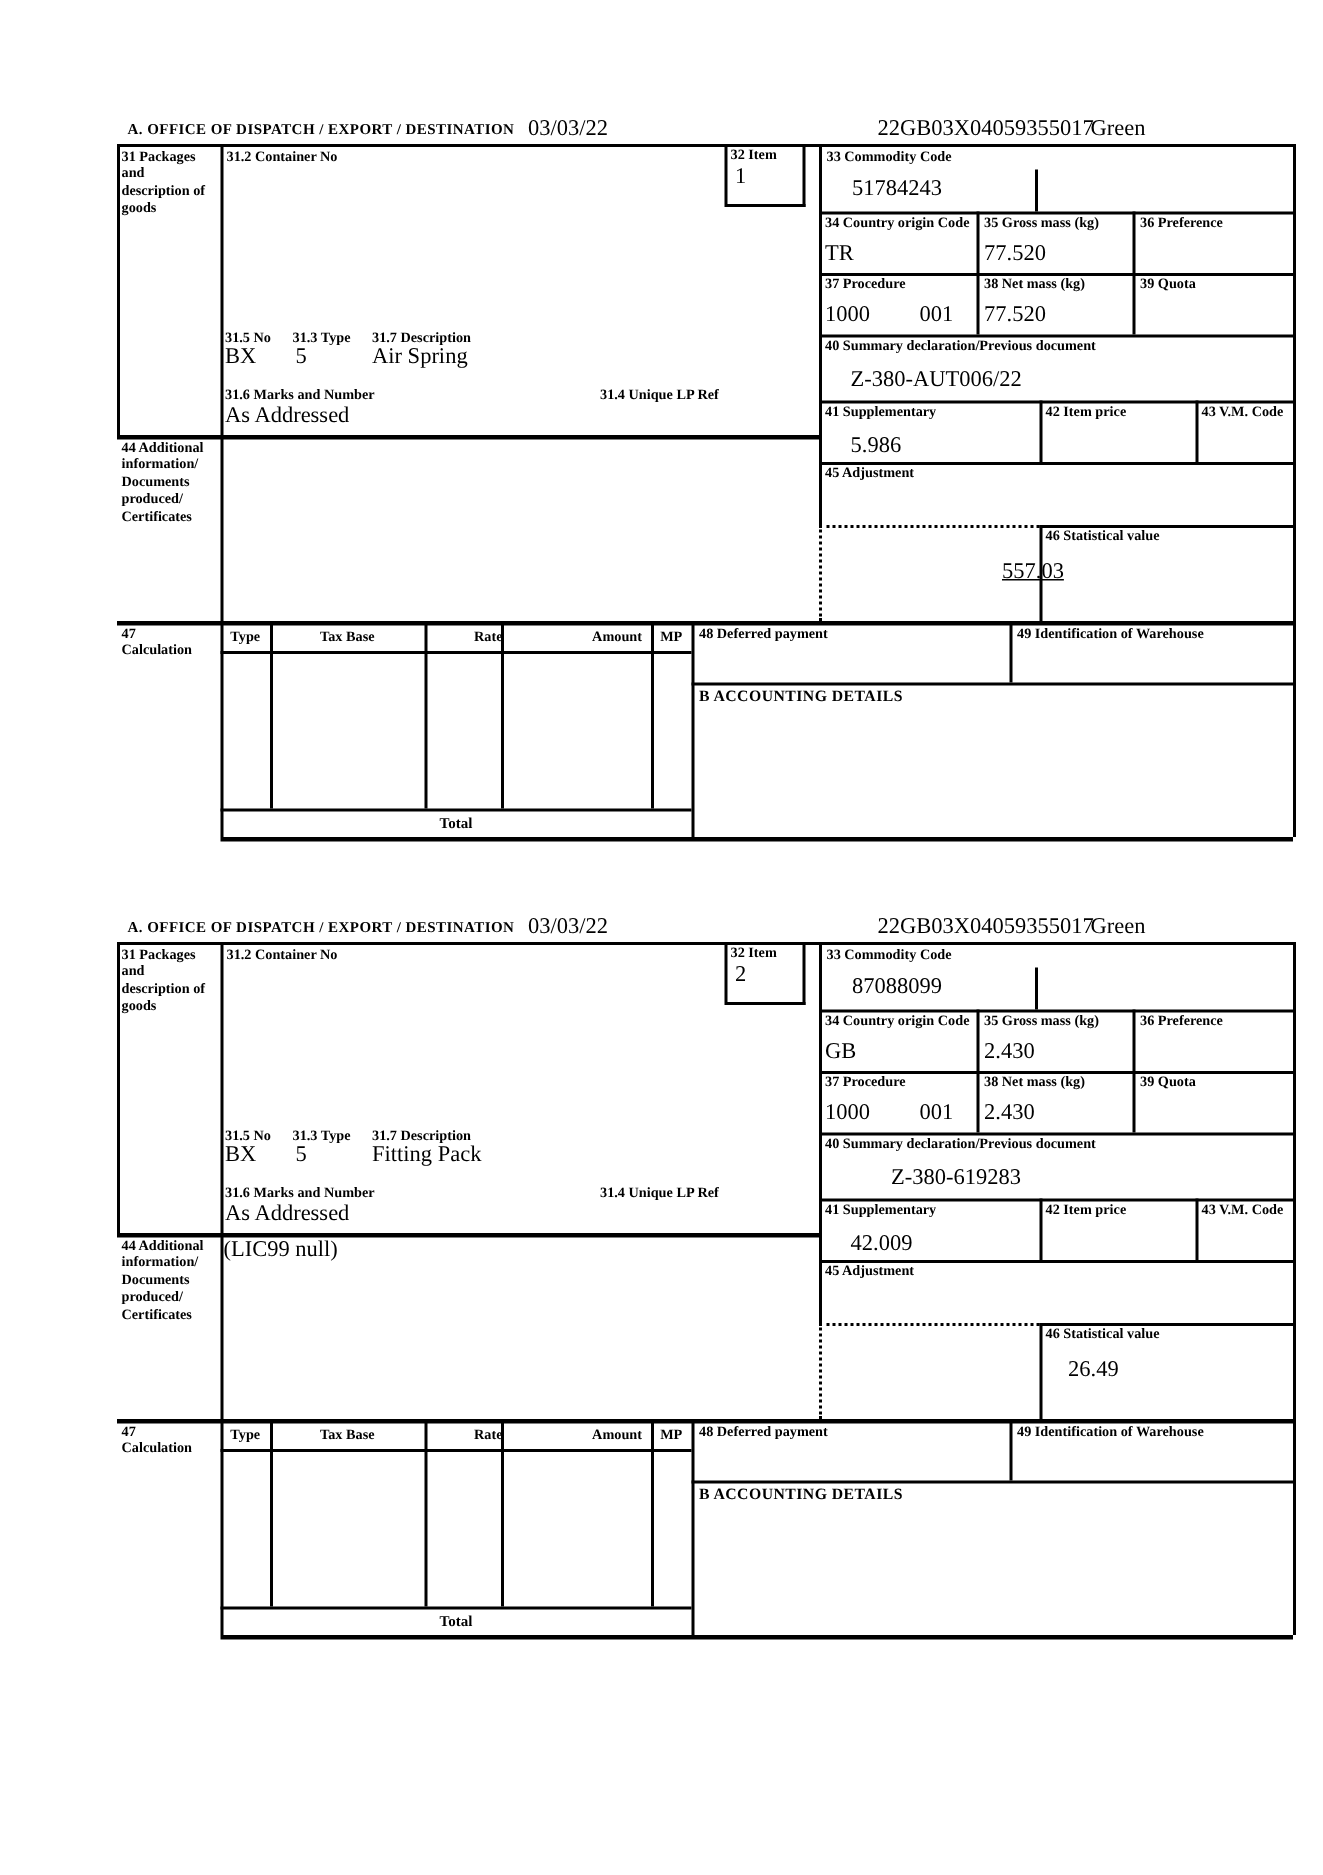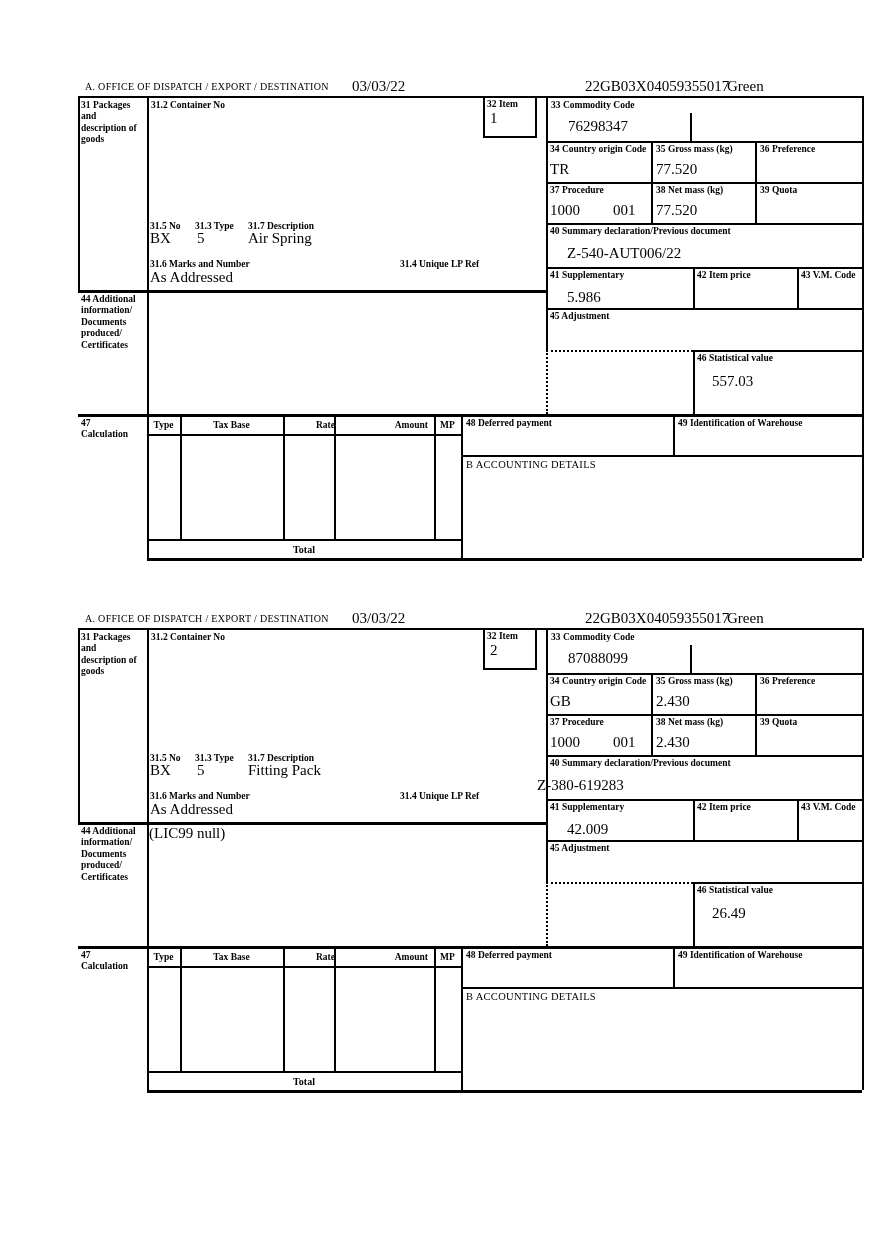--- a/index.html
+++ b/index.html
@@ -7,21 +7,21 @@
         font-family:"Liberation Serif", serif;overflow:hidden;}
   .sec{position:absolute;left:0;width:882px;height:486px;}
   .hl{position:absolute;height:2px;background:#000;}
   .hl.thick{height:3px;}
   .vl{position:absolute;width:2px;background:#000;}
   .dh{position:absolute;height:0;border-top:2px dotted #000;}
   .dv{position:absolute;width:0;border-left:2px dotted #000;}
   .lbl{position:absolute;font-weight:bold;font-size:9.5px;line-height:1.2;white-space:nowrap;}
   .wrap{white-space:normal;}
   .val{position:absolute;font-size:15px;line-height:1.1;white-space:nowrap;}
-  .hdr{position:absolute;font-weight:normal;font-size:10px;letter-spacing:.3px;white-space:nowrap;}
+  .hdr{position:absolute;font-weight:bold;font-size:10px;letter-spacing:.3px;white-space:nowrap;}
   .colh{position:absolute;top:340px;font-weight:bold;font-size:9.5px;line-height:14px;}
   .ctr{text-align:center;} .rgt{text-align:right;padding-right:4px;box-sizing:border-box;padding-left:32px;}
 </style>
 </head>
 <body>
 
 <div class="page">
 
   <div class="sec" style="top:78px;">
 
@@ -66,43 +66,43 @@
     <div class="hl thick" style="left:147px;top:480px;width:715px;"></div>
 
     <div class="lbl wrap" style="left:81px;top:22px;width:62px;">31 Packages and description of goods</div>
     <div class="lbl wrap" style="left:81px;top:216px;width:64px;">44 Additional information/ Documents produced/ Certificates</div>
     <div class="lbl wrap" style="left:81px;top:340px;width:58px;">47 Calculation</div>
 
     <div class="lbl" style="left:151px;top:22px;">31.2 Container No</div>
     <div class="lbl" style="left:487px;top:21px;">32 Item</div>
     <div class="val" style="left:490px;top:32px;">1</div>
     <div class="lbl" style="left:551px;top:22px;">33 Commodity Code</div>
-    <div class="val" style="left:568px;top:40px;">76298347</div>
+    <div class="val" style="left:568px;top:40px;">51784243</div>
 
     <div class="lbl" style="left:550px;top:66px;">34 Country origin Code</div>
     <div class="val" style="left:550px;top:83px;">TR</div>
     <div class="lbl" style="left:656px;top:66px;">35 Gross mass (kg)</div>
     <div class="val" style="left:656px;top:83px;">77.520</div>
     <div class="lbl" style="left:760px;top:66px;">36 Preference</div>
     <div class="lbl" style="left:550px;top:107px;">37 Procedure</div>
     <div class="val" style="left:550px;top:124px;">1000</div>
     <div class="val" style="left:613px;top:124px;">001</div>
     <div class="lbl" style="left:656px;top:107px;">38 Net mass (kg)</div>
     <div class="val" style="left:656px;top:124px;">77.520</div>
     <div class="lbl" style="left:760px;top:107px;">39 Quota</div>
 
     <div class="lbl" style="left:550px;top:148px;">40 Summary declaration/Previous document</div>
-    <div class="val" style="left:567px;top:167px;">Z-540-AUT006/22</div>
+    <div class="val" style="left:567px;top:167px;">Z-380-AUT006/22</div>
     <div class="lbl" style="left:550px;top:192px;">41 Supplementary</div>
     <div class="val" style="left:567px;top:211px;">5.986</div>
     <div class="lbl" style="left:697px;top:192px;">42 Item price</div>
     <div class="lbl" style="left:801px;top:192px;">43 V.M. Code</div>
     <div class="lbl" style="left:550px;top:233px;">45 Adjustment</div>
     <div class="lbl" style="left:697px;top:275px;">46 Statistical value</div>
-    <div class="val" style="left:712px;top:295px;">557.03</div>
+    <div class="val" style="left:668px;top:295px;text-decoration:underline;">557.03</div>
 
     <div class="lbl" style="left:150px;top:143px;">31.5 No</div>
     <div class="lbl" style="left:195px;top:143px;">31.3 Type</div>
     <div class="lbl" style="left:248px;top:143px;">31.7 Description</div>
     <div class="val" style="left:150px;top:152px;">BX</div>
     <div class="val" style="left:197px;top:152px;">5</div>
     <div class="val" style="left:248px;top:152px;">Air Spring</div>
     <div class="lbl" style="left:150px;top:181px;">31.6 Marks and Number</div>
     <div class="lbl" style="left:400px;top:181px;">31.4 Unique LP Ref</div>
     <div class="val" style="left:150px;top:191px;">As Addressed</div>
@@ -178,21 +178,21 @@
     <div class="val" style="left:656px;top:83px;">2.430</div>
     <div class="lbl" style="left:760px;top:66px;">36 Preference</div>
     <div class="lbl" style="left:550px;top:107px;">37 Procedure</div>
     <div class="val" style="left:550px;top:124px;">1000</div>
     <div class="val" style="left:613px;top:124px;">001</div>
     <div class="lbl" style="left:656px;top:107px;">38 Net mass (kg)</div>
     <div class="val" style="left:656px;top:124px;">2.430</div>
     <div class="lbl" style="left:760px;top:107px;">39 Quota</div>
 
     <div class="lbl" style="left:550px;top:148px;">40 Summary declaration/Previous document</div>
-    <div class="val" style="left:537px;top:167px;text-align:right;">Z-380-619283</div>
+    <div class="val" style="left:594px;top:167px;text-align:right;">Z-380-619283</div>
     <div class="lbl" style="left:550px;top:192px;">41 Supplementary</div>
     <div class="val" style="left:567px;top:211px;">42.009</div>
     <div class="lbl" style="left:697px;top:192px;">42 Item price</div>
     <div class="lbl" style="left:801px;top:192px;">43 V.M. Code</div>
     <div class="lbl" style="left:550px;top:233px;">45 Adjustment</div>
     <div class="lbl" style="left:697px;top:275px;">46 Statistical value</div>
     <div class="val" style="left:712px;top:295px;">26.49</div>
 
     <div class="lbl" style="left:150px;top:143px;">31.5 No</div>
     <div class="lbl" style="left:195px;top:143px;">31.3 Type</div>

